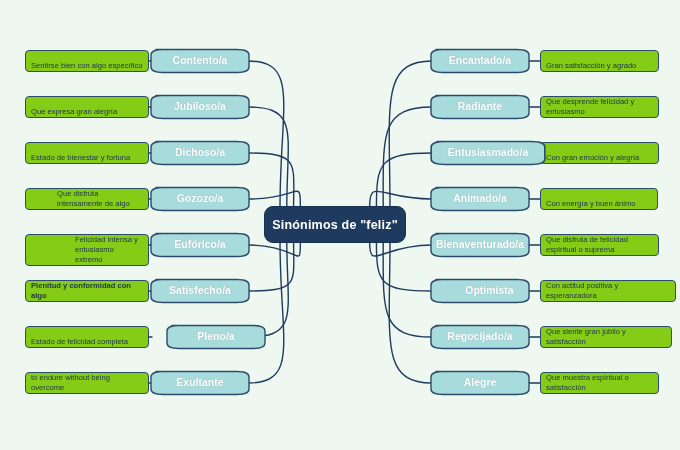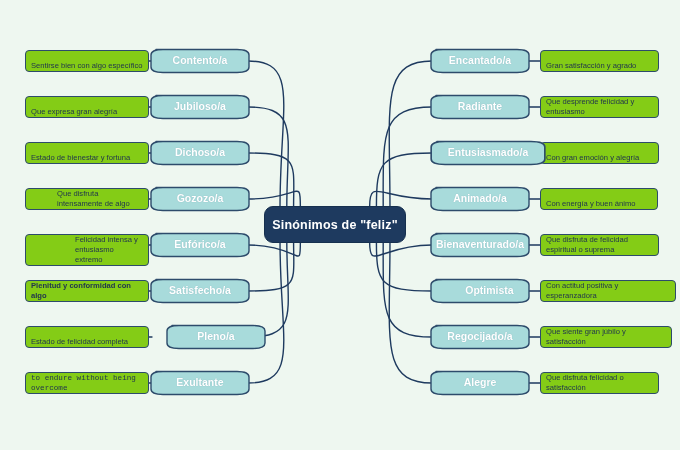--- a/index.html
+++ b/index.html
@@ -192,21 +192,21 @@
     </div>
     <div class="node desc-node" style="left: 25px; width: 124px; min-height: 22px; top: 326px;">
       <div class="desc-text">Estado de felicidad completa</div>
     </div>
     <div class="node syn-node" style="left: 150px; top: 368px; width: 100px; height: 30px;">
       <svg class="syn-shape" viewBox="0 0 100 30" preserveAspectRatio="none">
         <path d="M 6 3.5 L 87 3.5 Q 99 3.5 99 9 L 99 21 Q 99 26.5 87 26.5 L 13 26.5 Q 1 26.5 1 21 L 1 9 Q 1 3.5 13 3.5 Z" fill="#a8dbdb" stroke="#2d4b6b" stroke-width="1.4" stroke-linejoin="round"></path>
       </svg>
       <span class="syn-label">Exultante</span>
     </div>
-    <div class="node desc-node" style="left: 25px; width: 124px; min-height: 22px; top: 372px; font-family: Liberation Mono, monospace;">
+    <div class="node desc-node" style="left: 25px; width: 124px; min-height: 22px; top: 372px;">
       <div class="desc-text">to endure without being overcome</div>
     </div>
     <div class="node syn-node" style="left: 430px; top: 46px; width: 100px; height: 30px;">
       <svg class="syn-shape" viewBox="0 0 100 30" preserveAspectRatio="none">
         <path d="M 6 3.5 L 87 3.5 Q 99 3.5 99 9 L 99 21 Q 99 26.5 87 26.5 L 13 26.5 Q 1 26.5 1 21 L 1 9 Q 1 3.5 13 3.5 Z" fill="#a8dbdb" stroke="#2d4b6b" stroke-width="1.4" stroke-linejoin="round"></path>
       </svg>
       <span class="syn-label">Encantado/a</span>
     </div>
     <div class="node desc-node" style="left: 540px; width: 119px; min-height: 22px; top: 50px;">
       <div class="desc-text">Gran satisfacción y agrado</div>
@@ -265,15 +265,15 @@
     <div class="node desc-node" style="left: 540px; width: 132px; min-height: 22px; top: 326px;">
       <div class="desc-text">Que siente gran júbilo y satisfacción</div>
     </div>
     <div class="node syn-node" style="left: 430px; top: 368px; width: 100px; height: 30px;">
       <svg class="syn-shape" viewBox="0 0 100 30" preserveAspectRatio="none">
         <path d="M 6 3.5 L 87 3.5 Q 99 3.5 99 9 L 99 21 Q 99 26.5 87 26.5 L 13 26.5 Q 1 26.5 1 21 L 1 9 Q 1 3.5 13 3.5 Z" fill="#a8dbdb" stroke="#2d4b6b" stroke-width="1.4" stroke-linejoin="round"></path>
       </svg>
       <span class="syn-label">Alegre</span>
     </div>
     <div class="node desc-node" style="left: 540px; width: 119px; min-height: 22px; top: 372px;">
-      <div class="desc-text">Que disfruta felicidad o satisfacción</div>
+      <div class="desc-text">Que muestra espiritual o satisfacción</div>
     </div>
   </div>
 
 </body></html>

